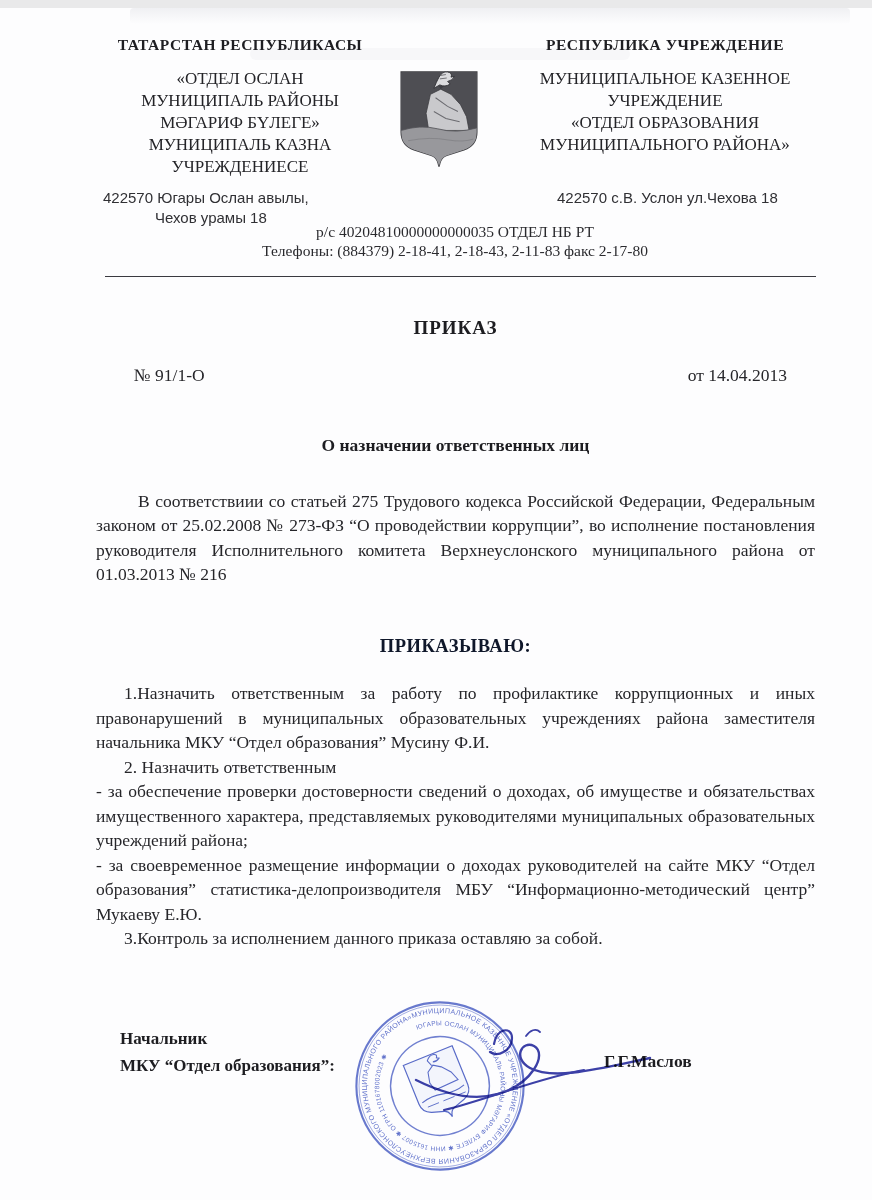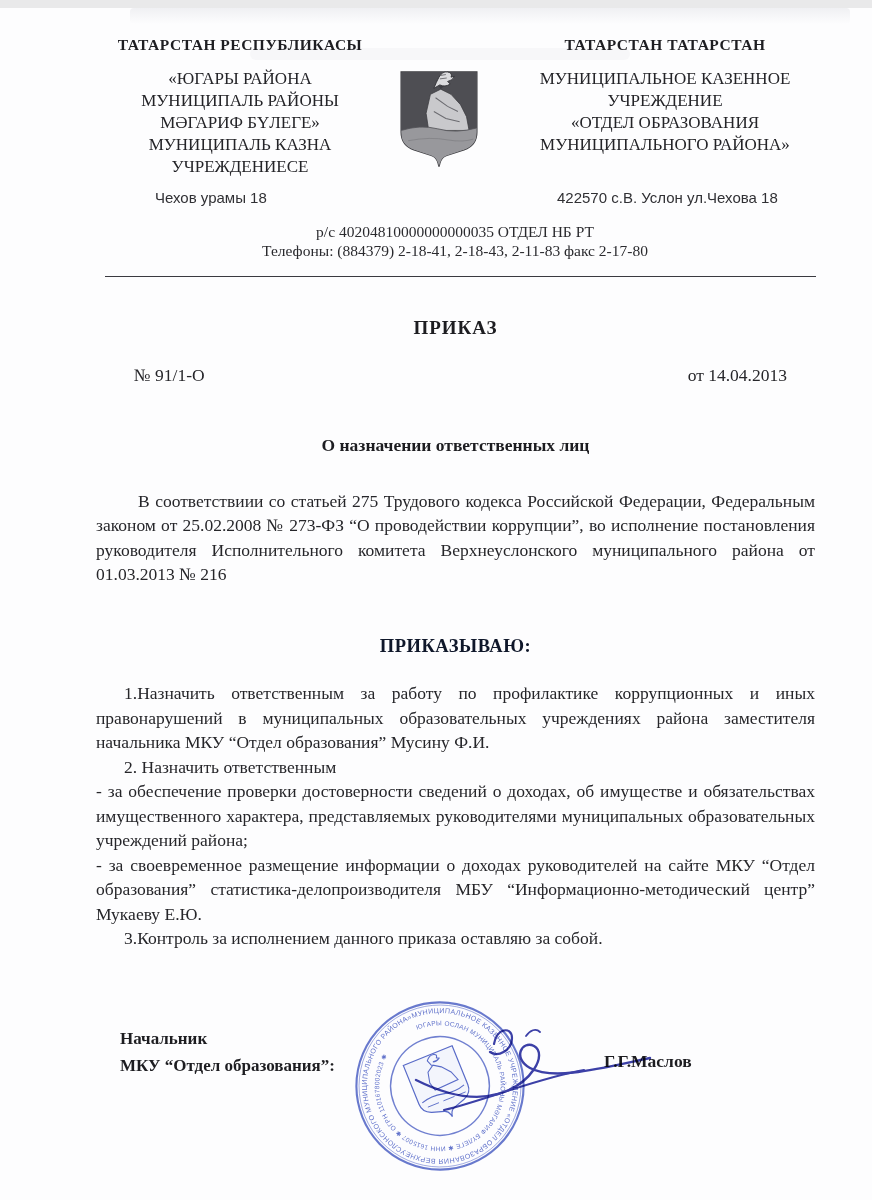--- a/index.html
+++ b/index.html
@@ -63,24 +63,24 @@
 </style>
 </head>
 <body>
 
 <div class="page">
 
   <div class="scan-smudge-top"></div>
   <div class="scan-smudge-mid"></div>
 
   <div class="hdr-country left">ТАТАРСТАН  РЕСПУБЛИКАСЫ</div>
-  <div class="hdr-country right">ТАТАРСТАН   ТАТАРСТАН</div>
+  <div class="hdr-country right">РЕСПУБЛИКА   УЧРЕЖДЕНИЕ</div>
 
   <div class="hdr-org left">
-    <div>«ЮГАРЫ РАЙОНА</div>
+    <div>«ОТДЕЛ ОСЛАН</div>
     <div>МУНИЦИПАЛЬ РАЙОНЫ</div>
     <div>МӘГАРИФ БҮЛЕГЕ»</div>
     <div>МУНИЦИПАЛЬ КАЗНА</div>
     <div>УЧРЕЖДЕНИЕСЕ</div>
   </div>
 
   <div class="emblem">
     <svg viewBox="0 0 100 122" width="86" height="110">
       <defs>
         <clipPath id="shieldClip">
@@ -103,20 +103,21 @@
   </div>
 
   <div class="hdr-org right">
     <div>МУНИЦИПАЛЬНОЕ КАЗЕННОЕ</div>
     <div>УЧРЕЖДЕНИЕ</div>
     <div>«ОТДЕЛ ОБРАЗОВАНИЯ</div>
     <div>МУНИЦИПАЛЬНОГО РАЙОНА»</div>
   </div>
 
   <div class="addr-sans addr-left">
+    <div>422570  Югары Ослан авылы,</div>
     <div class="line2">Чехов урамы 18</div>
   </div>
   <div class="addr-sans addr-right">422570  с.В. Услон   ул.Чехова 18</div>
 
   <div class="contact">
     <div>р/с  40204810000000000035  ОТДЕЛ НБ РТ</div>
     <div>Телефоны: (884379) 2-18-41, 2-18-43, 2-11-83  факс 2-17-80</div>
   </div>
 
   <div class="rule"></div>

